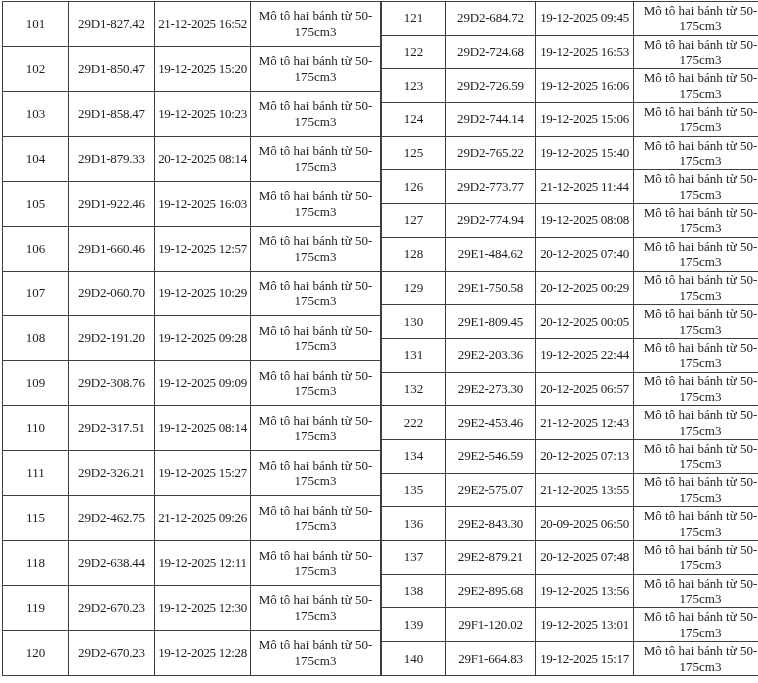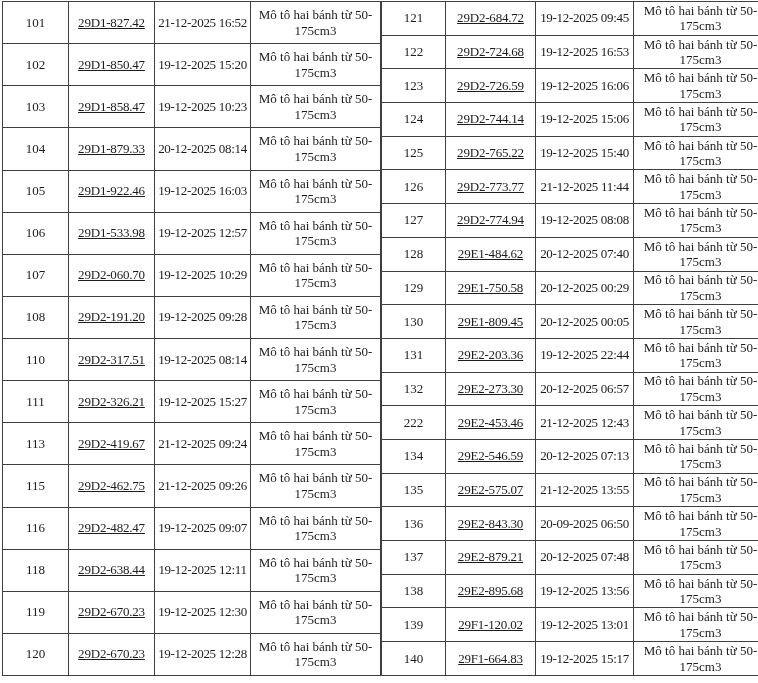--- a/index.html
+++ b/index.html
@@ -33,21 +33,20 @@
     font-family: "Liberation Serif", serif;
     font-size: 13px;
     color: #1c1c1c;
     padding: 0 2px;
     overflow: hidden;
   }
   td.no { }
   td.plate {
     white-space: nowrap;
     letter-spacing: -0.2px;
-    text-decoration: underline;
   }
   td.datetime {
     white-space: nowrap;
     font-size: 12.5px;
     letter-spacing: -0.3px;
   }
   td.type {
     font-size: 13px;
     line-height: 15.5px;
     padding: 0 3px;
@@ -90,64 +89,58 @@
           <td class="type">Mô tô hai bánh từ 50-175cm3</td>
         </tr>
         <tr>
           <td class="no">105</td>
           <td class="plate">29D1-922.46</td>
           <td class="datetime">19-12-2025 16:03</td>
           <td class="type">Mô tô hai bánh từ 50-175cm3</td>
         </tr>
         <tr>
           <td class="no">106</td>
-          <td class="plate">29D1-533.98</td>
+          <td class="plate">29D1-660.46</td>
           <td class="datetime">19-12-2025 12:57</td>
           <td class="type">Mô tô hai bánh từ 50-175cm3</td>
         </tr>
         <tr>
           <td class="no">107</td>
           <td class="plate">29D2-060.70</td>
           <td class="datetime">19-12-2025 10:29</td>
           <td class="type">Mô tô hai bánh từ 50-175cm3</td>
         </tr>
         <tr>
           <td class="no">108</td>
           <td class="plate">29D2-191.20</td>
           <td class="datetime">19-12-2025 09:28</td>
           <td class="type">Mô tô hai bánh từ 50-175cm3</td>
         </tr>
         <tr>
+          <td class="no">109</td>
+          <td class="plate">29D2-308.76</td>
+          <td class="datetime">19-12-2025 09:09</td>
+          <td class="type">Mô tô hai bánh từ 50-175cm3</td>
+        </tr>
+        <tr>
           <td class="no">110</td>
           <td class="plate">29D2-317.51</td>
           <td class="datetime">19-12-2025 08:14</td>
           <td class="type">Mô tô hai bánh từ 50-175cm3</td>
         </tr>
         <tr>
           <td class="no">111</td>
           <td class="plate">29D2-326.21</td>
           <td class="datetime">19-12-2025 15:27</td>
           <td class="type">Mô tô hai bánh từ 50-175cm3</td>
         </tr>
         <tr>
-          <td class="no">113</td>
-          <td class="plate">29D2-419.67</td>
-          <td class="datetime">21-12-2025 09:24</td>
-          <td class="type">Mô tô hai bánh từ 50-175cm3</td>
-        </tr>
-        <tr>
           <td class="no">115</td>
           <td class="plate">29D2-462.75</td>
           <td class="datetime">21-12-2025 09:26</td>
-          <td class="type">Mô tô hai bánh từ 50-175cm3</td>
-        </tr>
-        <tr>
-          <td class="no">116</td>
-          <td class="plate">29D2-482.47</td>
-          <td class="datetime">19-12-2025 09:07</td>
           <td class="type">Mô tô hai bánh từ 50-175cm3</td>
         </tr>
         <tr>
           <td class="no">118</td>
           <td class="plate">29D2-638.44</td>
           <td class="datetime">19-12-2025 12:11</td>
           <td class="type">Mô tô hai bánh từ 50-175cm3</td>
         </tr>
         <tr>
           <td class="no">119</td>

